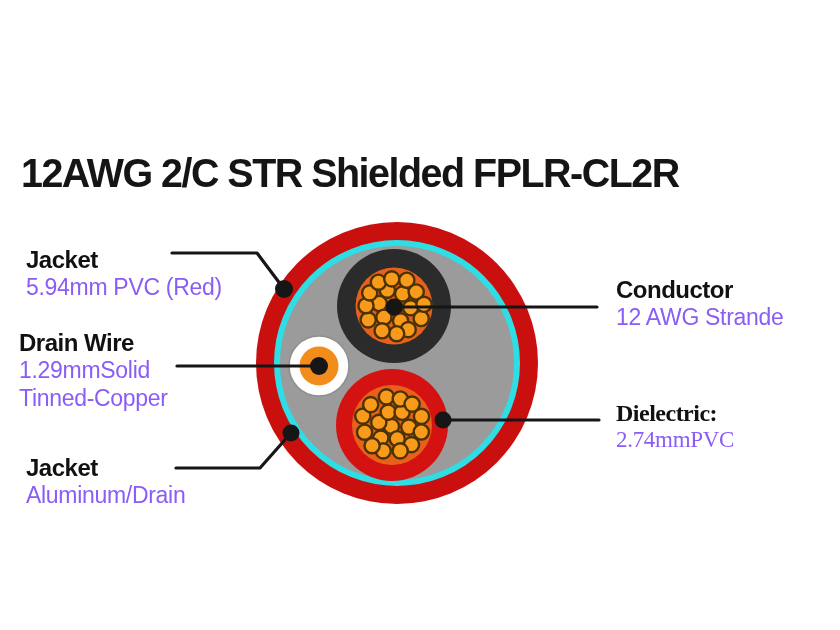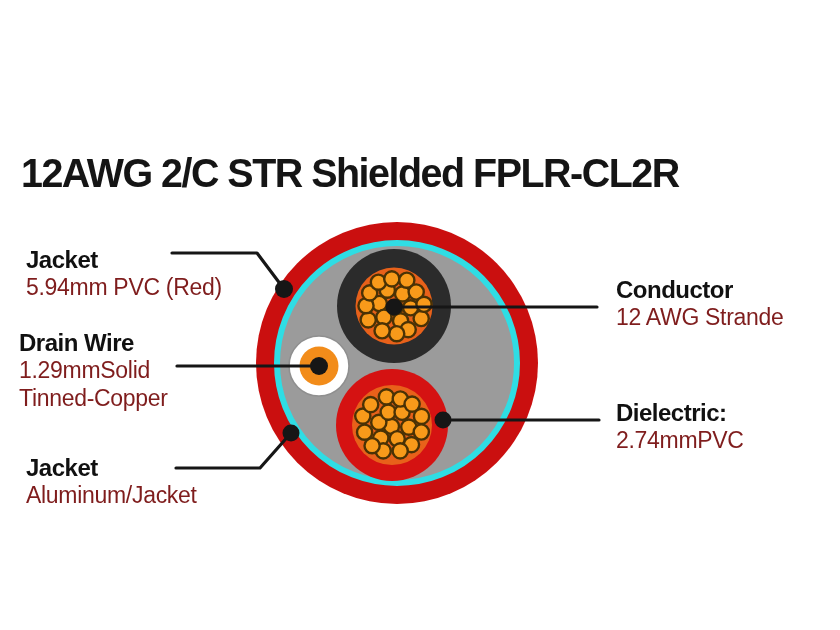--- a/index.html
+++ b/index.html
@@ -39,21 +39,21 @@
   .callout .h {
     font-size: 24px;
     font-weight: bold;
     color: #111111;
     letter-spacing: -0.5px;
     line-height: 26px;
   }
   .callout .s {
     font-size: 23px;
     font-weight: normal;
-    color: #7f1d1d;
+    color: #8b5cf6;
     letter-spacing: -0.3px;
     line-height: 28px;
   }
   .leader {
     fill: none;
     stroke: var(--leader_black);
     stroke-width: 3.2;
     stroke-linecap: round;
     stroke-linejoin: round;
   }
@@ -153,26 +153,26 @@
   </div>
 
   <div class="callout" style="left:19px; top:330px;">
     <div class="h">Drain Wire</div>
     <div class="s">1.29mmSolid</div>
     <div class="s">Tinned-Copper</div>
   </div>
 
   <div class="callout" style="left:26px; top:455px;">
     <div class="h">Jacket</div>
-    <div class="s">Aluminum/Jacket</div>
+    <div class="s">Aluminum/Drain</div>
   </div>
 
   <div class="callout" style="left:616px; top:277px;">
     <div class="h">Conductor</div>
     <div class="s">12 AWG Strande</div>
   </div>
 
-  <div class="callout" style="left:616px; top:400px;">
+  <div class="callout" style="left:616px; top:400px;font-family:Liberation Serif, serif;">
     <div class="h">Dielectric:</div>
     <div class="s">2.74mmPVC</div>
   </div>
 
 </div>
 
 </body></html>

